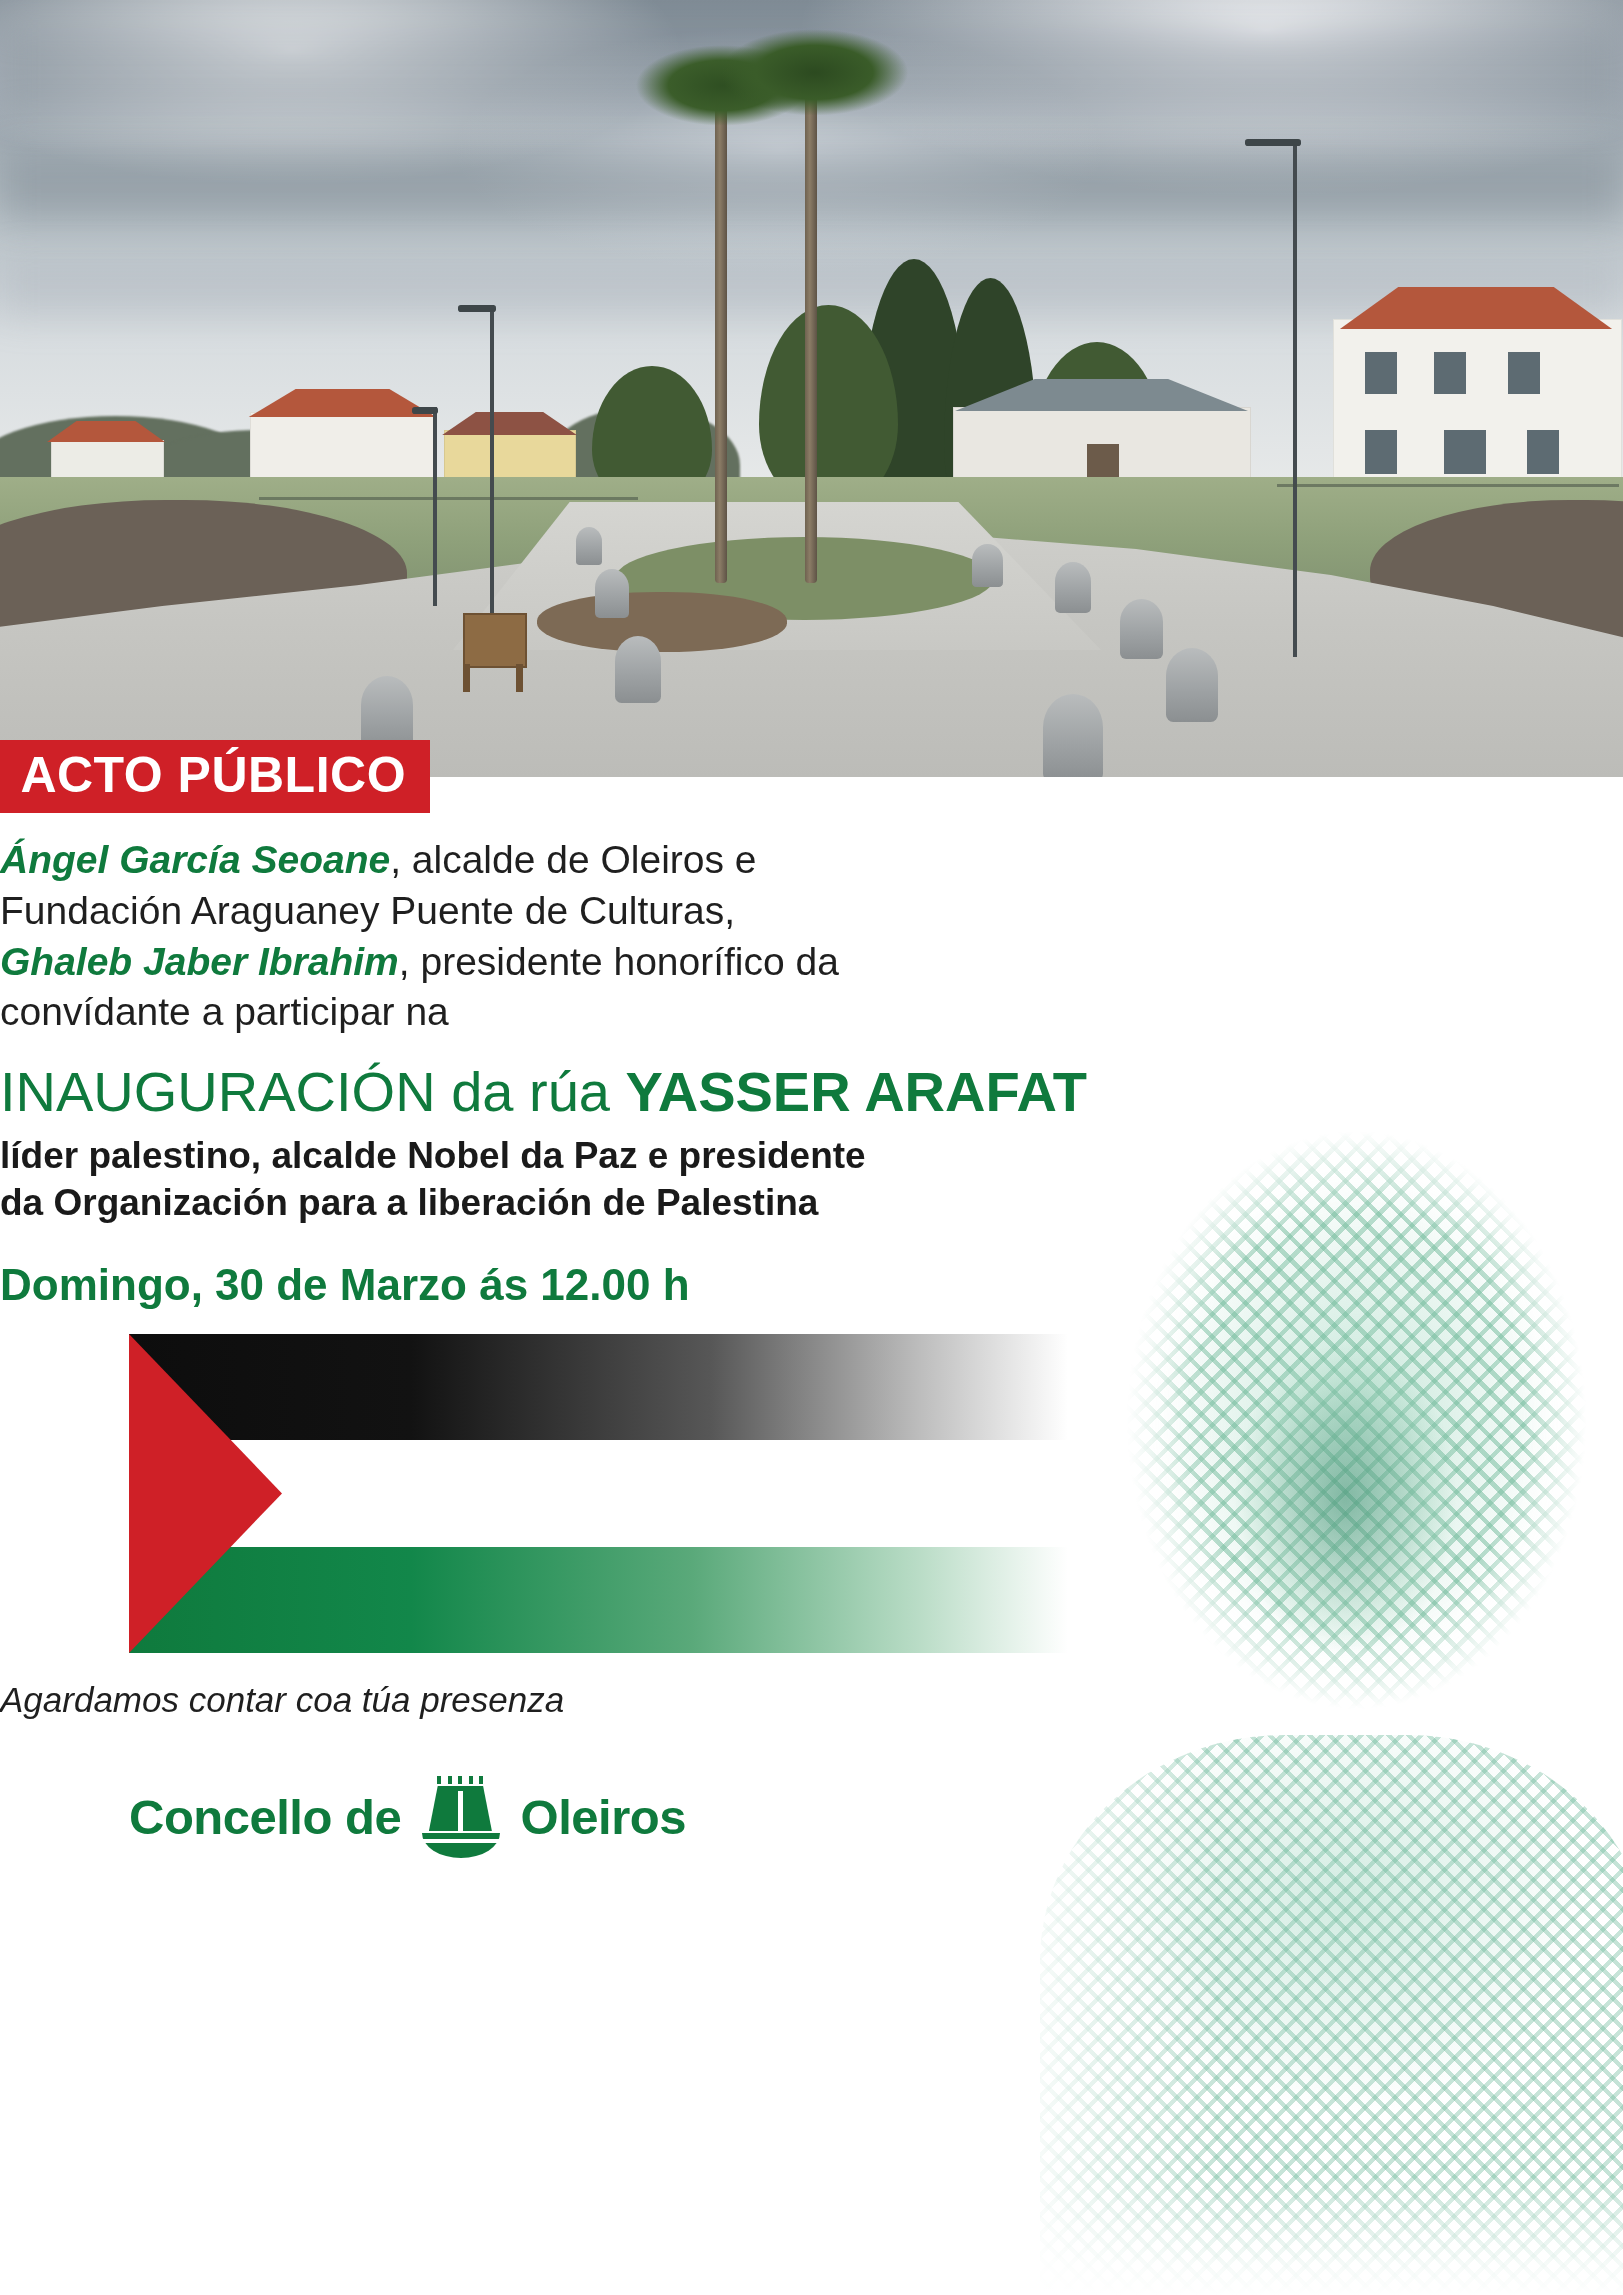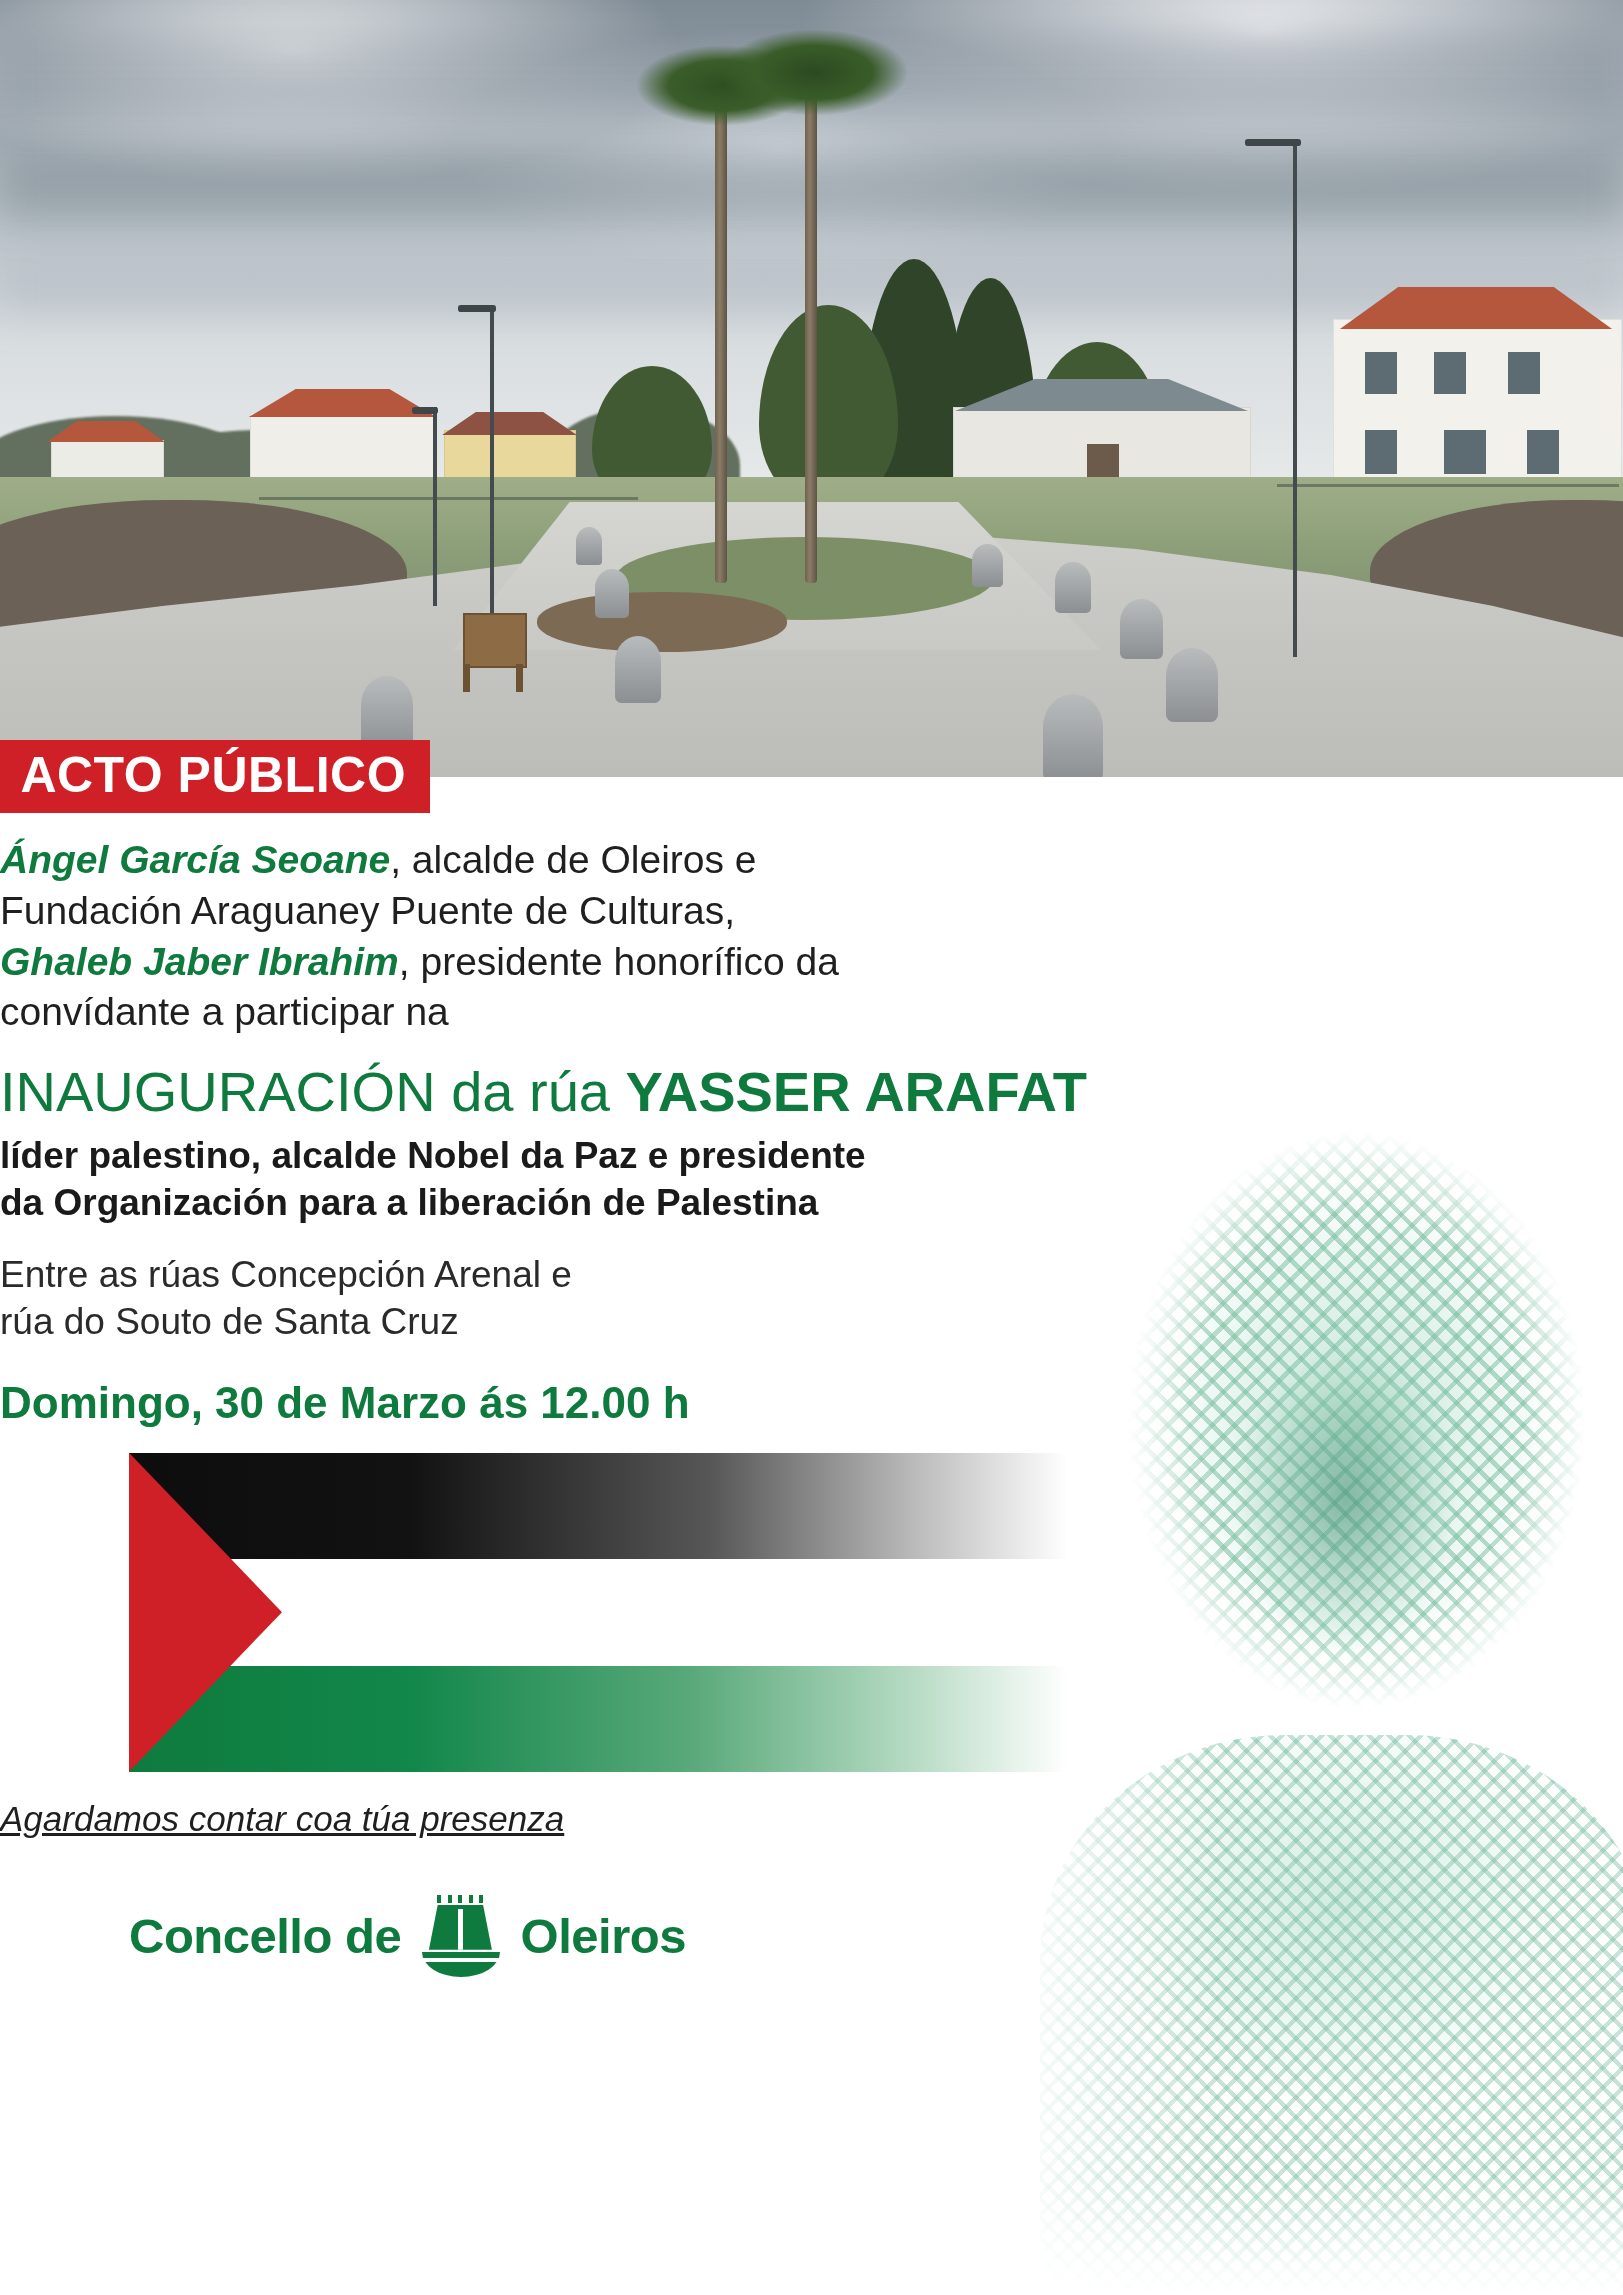--- a/index.html
+++ b/index.html
@@ -294,21 +294,20 @@
     font-weight: 700;
     color: #cf2027;
     letter-spacing: 0.2px;
   }
 
   .closing {
     margin-top: 27px;
     font-size: 35px;
     font-style: italic;
     color: #1f1f1f;
-    text-decoration: underline;
   }
 
   
   .logo-row {
     margin-top: 56px;
     margin-left: 129px;
     display: flex;
     align-items: center;
     gap: 15.7px;
   }
@@ -470,24 +469,20 @@
 
   <div class="pad inaug">
     <span>INAUGURACIÓN da rúa </span><span class="strong">YASSER ARAFAT</span>
   </div>
 
   <div class="pad subtitle">
     <div>líder palestino, alcalde Nobel da Paz e presidente</div>
     <div>da Organización para a liberación de Palestina</div>
   </div>
 
-  <div class="pad where">
-    <div>Entre as rúas Concepción Arenal e</div>
-    <div>rúa do Souto de Santa Cruz</div>
-  </div>
 
   <div class="pad when">Domingo, 30 de Marzo ás 12.00 h</div>
 
   <div class="flag">
     <div class="stripe black"></div>
     <div class="stripe white"></div>
     <div class="stripe green"></div>
     <div class="tri"></div>
   </div>
 

